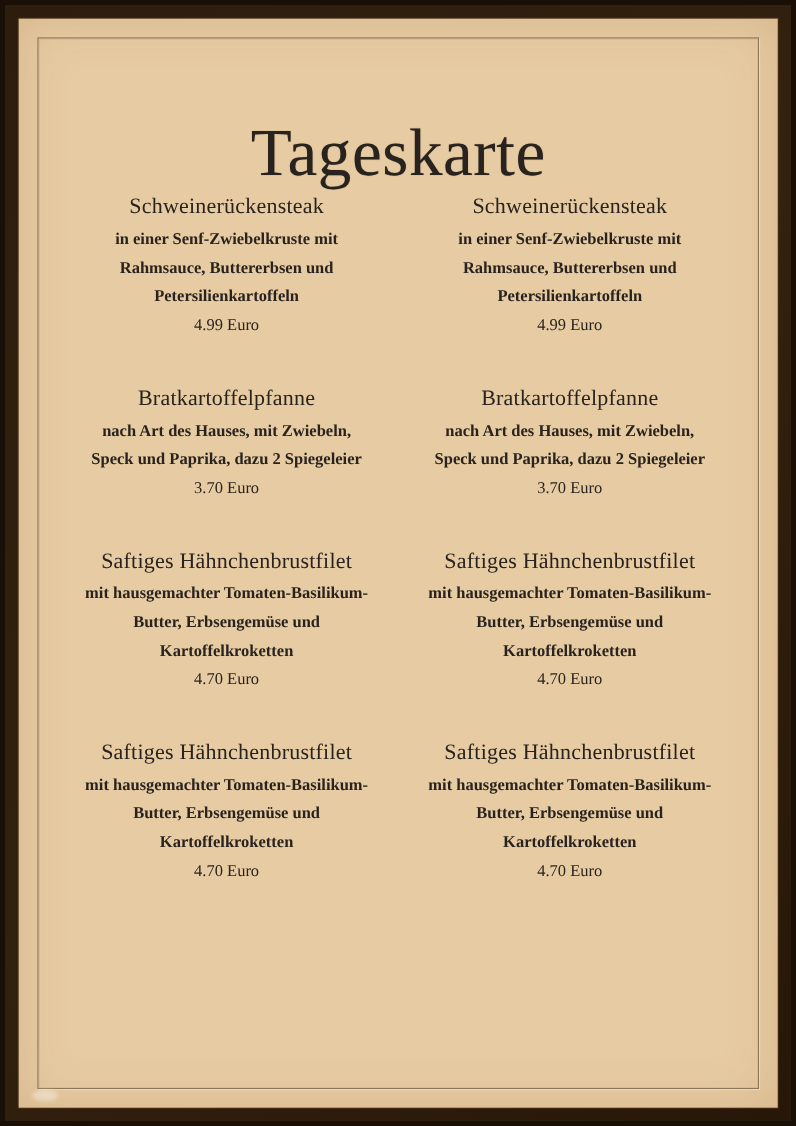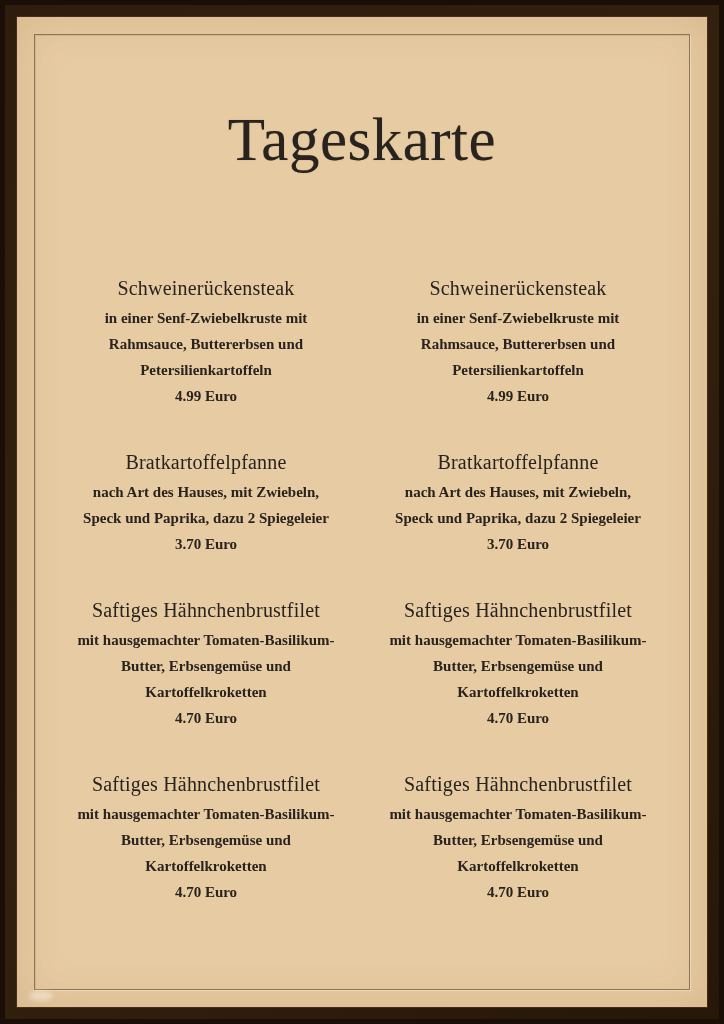--- a/index.html
+++ b/index.html
@@ -50,21 +50,20 @@
   }
   .title {
     margin-top: 90px;
     font-size: 61px;
     line-height: 66px;
     font-weight: normal;
     letter-spacing: 0.5px;
     text-shadow: 0 0 1px rgba(40,30,20,0.35);
   }
   .menu {
-    margin-top: 100px;
     display: grid;
     grid-template-columns: 1fr 1fr;
     column-gap: 18px;
     padding: 0 42px;
   }
   .menu-item {
     margin-bottom: 38px;
   }
   .item-name {
     font-size: 20px;
@@ -73,21 +72,20 @@
     letter-spacing: 0.2px;
   }
   .item-desc {
     font-size: 15px;
     line-height: 26px;
     font-weight: bold;
   }
   .item-price {
     font-size: 15px;
     line-height: 26px;
-    font-weight: bold;
   }
   .watermark {
     position: absolute;
     left: 12px;
     bottom: 6px;
     width: 24px;
     height: 10px;
     background: rgba(255,255,255,0.38);
     border-radius: 50%;
     filter: blur(2px);

